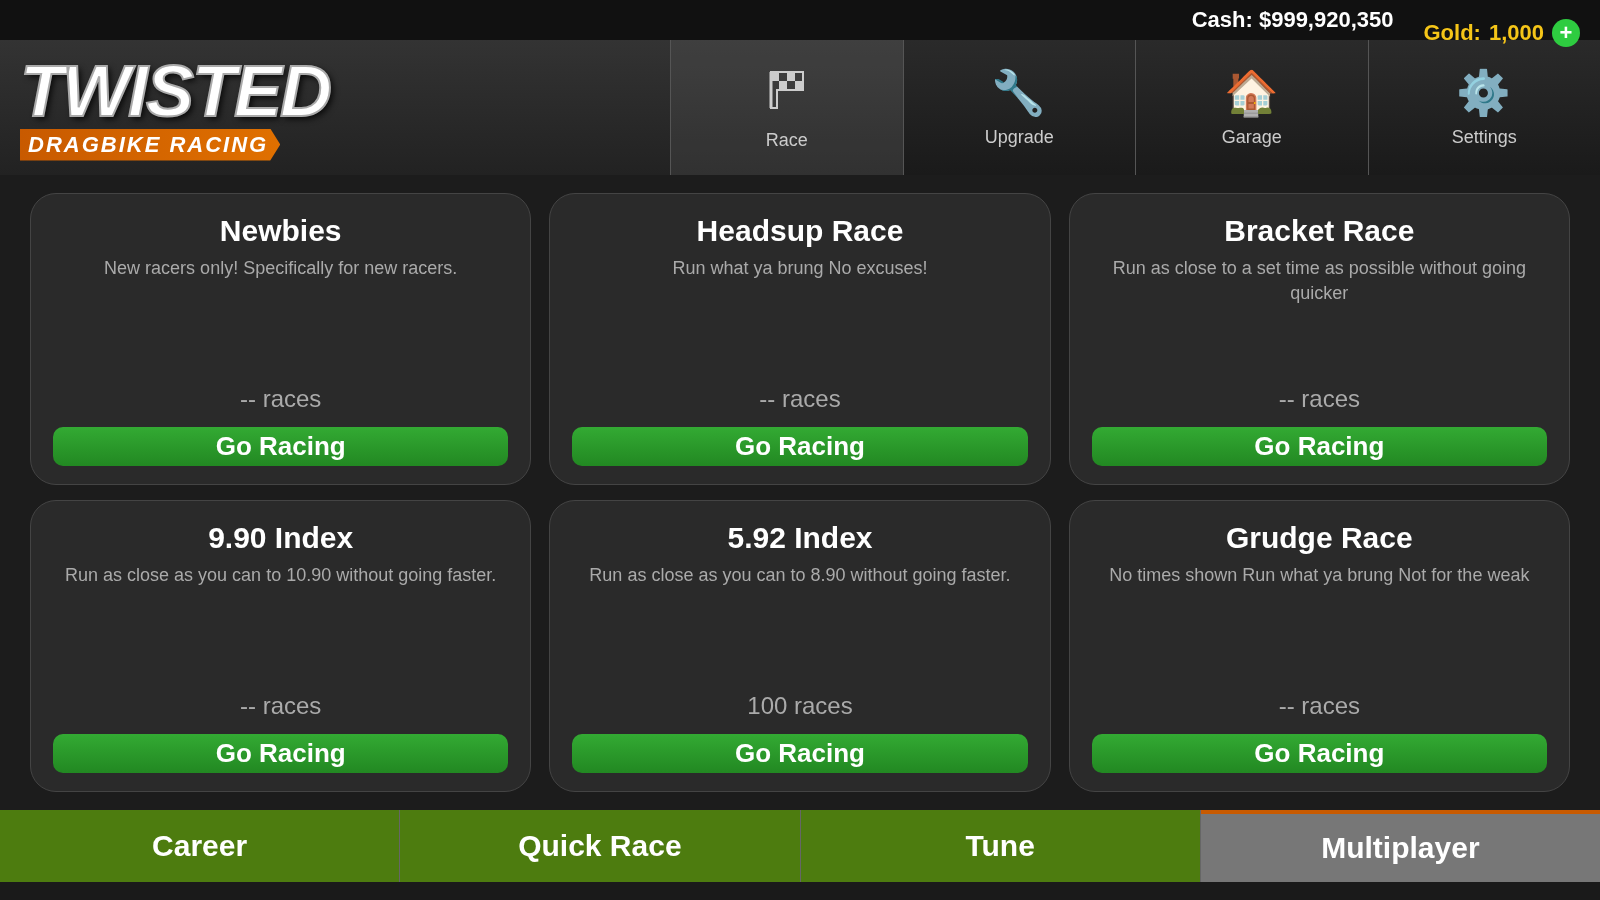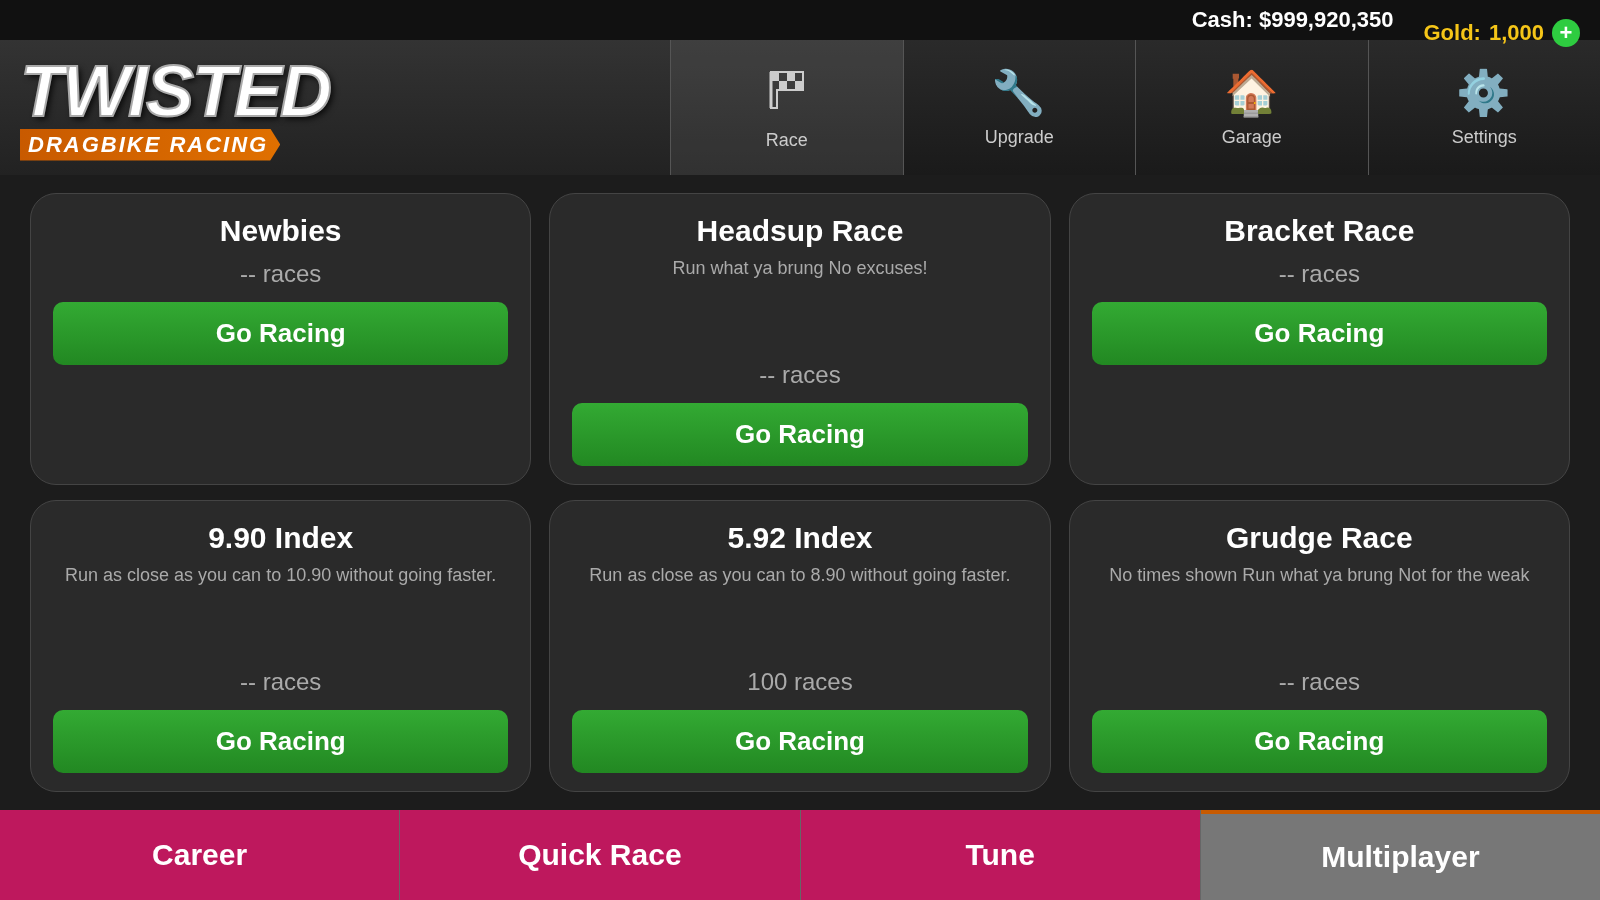--- a/index.html
+++ b/index.html
@@ -167,21 +167,21 @@
       margin-top: 4px;
     }
 
     .go-racing-btn {
       background: linear-gradient(to bottom, #33aa33, #228822);
       border: none;
       border-radius: 10px;
       color: #fff;
       font-size: 26px;
       font-weight: bold;
-      padding: 16px 10px;
+      padding: 4px 10px;
       cursor: pointer;
       text-align: center;
       margin-top: 6px;
     }
 
     
     .grid-wrapper {
       width: 100%;
       height: calc(900px - 40px - 135px - 90px);
       display: flex;
@@ -193,23 +193,23 @@
 
     .cards-row {
       flex: 1;
       display: flex;
       gap: 18px;
     }
 
     
     .bottom-nav {
       width: 100%;
-      height: 90px;
-      display: flex;
-      background: #be185d;
+      height: 72px;
+      display: flex;
+      background: #4d7c0f;
     }
 
     .bottom-tab {
       flex: 1;
       display: flex;
       align-items: center;
       justify-content: center;
       color: #fff;
       font-size: 30px;
       font-weight: bold;
@@ -296,33 +296,35 @@
     </div>
   </div>
 </div>
 
 <div class="grid-wrapper">
 
   <div class="cards-row">
 
     <div class="race-card">
       <div class="race-card-title">Newbies</div>
+      <div class="race-card-desc">New racers only! Specifically for new racers.</div>
       <div class="race-card-count">-- races</div>
       <button class="go-racing-btn">Go Racing</button>
     </div>
 
     <div class="race-card">
       <div class="race-card-title">Headsup Race</div>
       <div class="race-card-desc">Run what ya brung No excuses!</div>
       <div class="race-card-count">-- races</div>
       <button class="go-racing-btn">Go Racing</button>
     </div>
 
     <div class="race-card">
       <div class="race-card-title">Bracket Race</div>
+      <div class="race-card-desc">Run as close to a set time as possible without going quicker</div>
       <div class="race-card-count">-- races</div>
       <button class="go-racing-btn">Go Racing</button>
     </div>
   </div>
 
   <div class="cards-row">
 
     <div class="race-card">
       <div class="race-card-title">9.90 Index</div>
       <div class="race-card-desc">Run as close as you can to 10.90 without going faster.</div>

